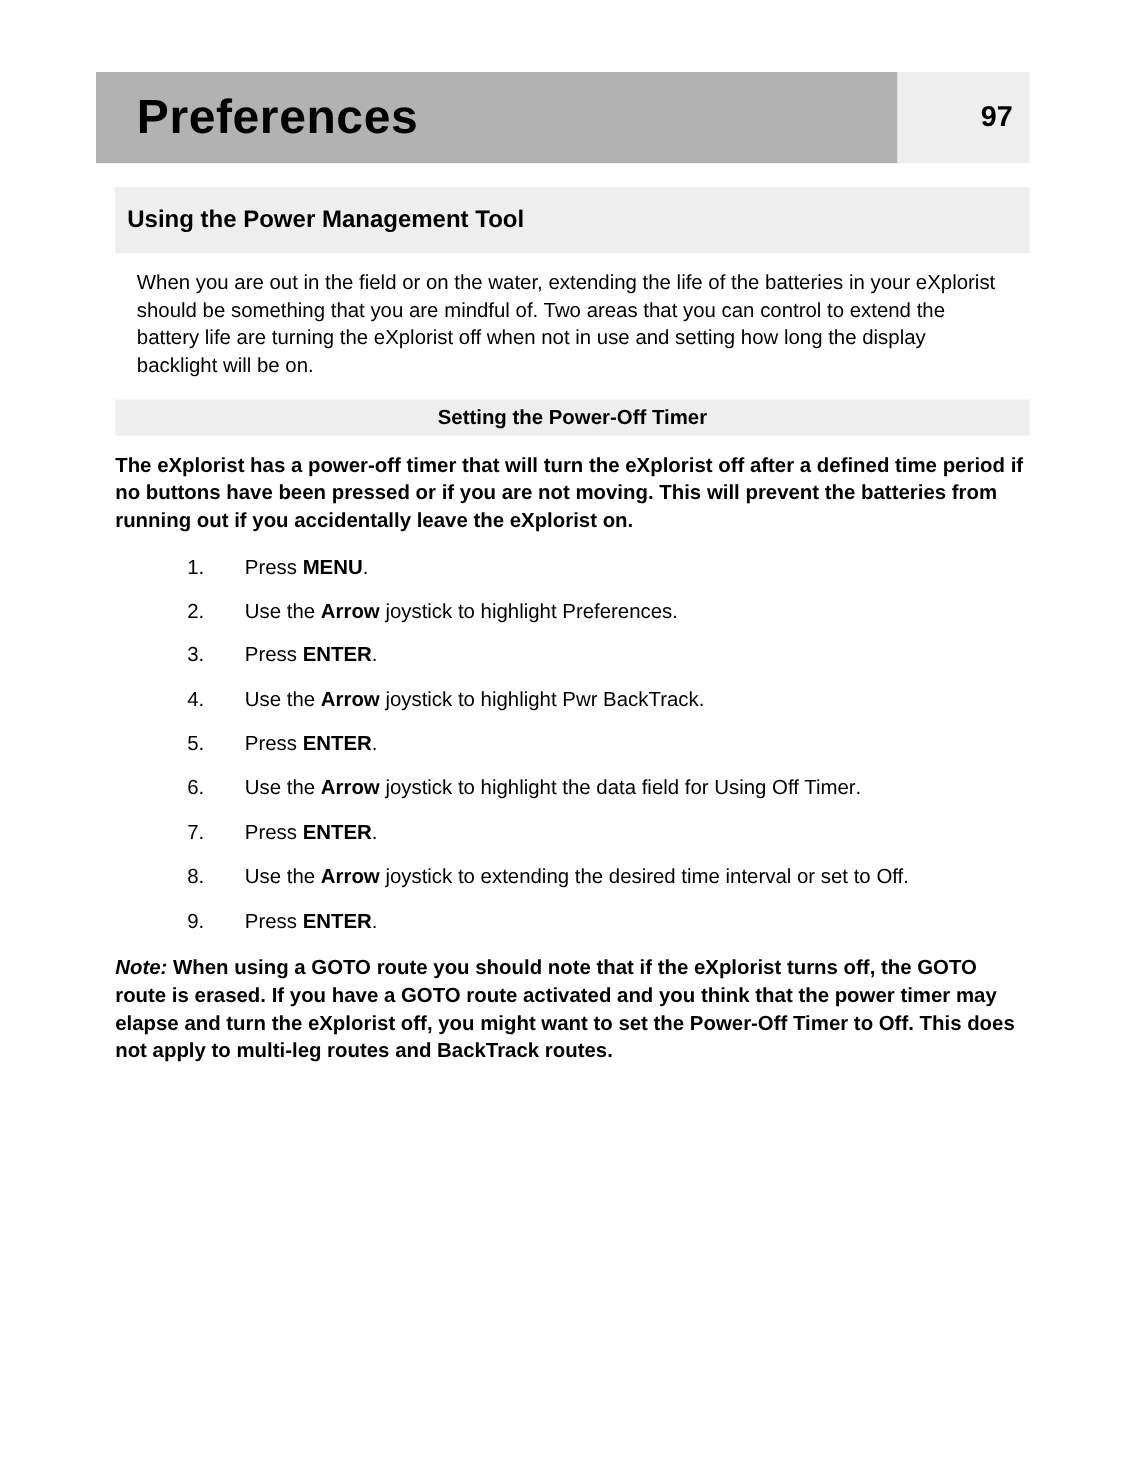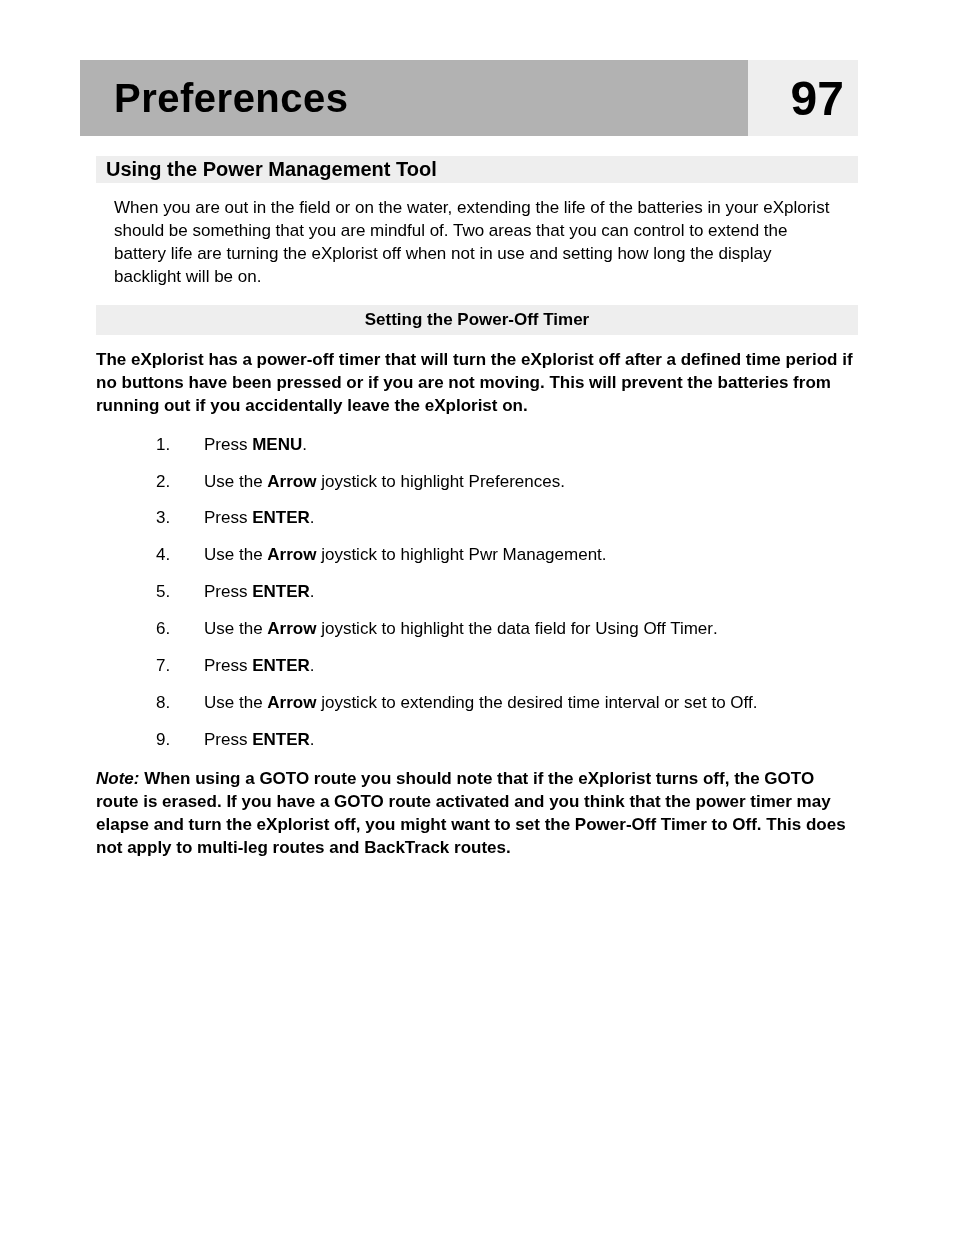--- a/index.html
+++ b/index.html
@@ -41,30 +41,30 @@
   .header-bar .page-number {
     background: #eeeeee;
     width: 96px;
     display: flex;
     align-items: center;
     justify-content: flex-end;
     padding-right: 14px;
     font-family: "Arial Narrow", Arial, sans-serif;
     font-stretch: condensed;
     font-weight: bold;
-    font-size: 48px;
+    font-size: 24px;
     color: #000;
   }
   .section-heading {
     background: #eeeeee;
     font-family: "Arial Narrow", Arial, sans-serif;
     font-stretch: condensed;
     font-weight: bold;
     font-size: 20px;
-    padding: 2px 10px;
+    padding: 16px 10px;
     margin: 0 0 14px 0;
   }
   .sub-heading {
     background: #eeeeee;
     font-family: "Arial Narrow", Arial, sans-serif;
     font-stretch: condensed;
     font-weight: bold;
     font-size: 17px;
     padding: 5px 10px;
     margin: 16px 0 14px 0;
@@ -119,21 +119,21 @@
   <p class="intro-para">When you are out in the field or on the water, extending the life of the batteries in your eXplorist should be something that you are mindful of.  Two areas that you can control to extend the battery life are turning the eXplorist off when not in use and setting how long the display backlight will be on.</p>
 
   <div class="sub-heading">Setting the Power-Off Timer</div>
 
   <p class="body">The eXplorist has a power-off timer that will turn the eXplorist off after a defined time period if no buttons have been pressed or if you are not moving.  This will prevent the batteries from running out if you accidentally leave the eXplorist on.</p>
 
   <ol class="steps">
     <li><span>Press </span><span class="bold">MENU</span><span>.</span></li>
     <li><span>Use the </span><span class="bold">Arrow</span><span> joystick to highlight </span><span class="menu-item">Preferences</span><span>.</span></li>
     <li><span>Press </span><span class="bold">ENTER</span><span>.</span></li>
-    <li><span>Use the </span><span class="bold">Arrow</span><span> joystick to highlight </span><span class="menu-item">Pwr Management</span><span>.</span></li>
+    <li><span>Use the </span><span class="bold">Arrow</span><span> joystick to highlight </span><span class="menu-item">Pwr BackTrack</span><span>.</span></li>
     <li><span>Press </span><span class="bold">ENTER</span><span>.</span></li>
     <li><span>Use the </span><span class="bold">Arrow</span><span> joystick to highlight the data field for </span><span class="menu-item">Using Off Timer</span><span>.</span></li>
     <li><span>Press </span><span class="bold">ENTER</span><span>.</span></li>
     <li><span>Use the </span><span class="bold">Arrow</span><span> joystick to extending the desired time interval or set to </span><span class="menu-item">Off</span><span>.</span></li>
     <li><span>Press </span><span class="bold">ENTER</span><span>.</span></li>
   </ol>
 
   <p class="body">
     <span class="italic">Note:</span><span>  When using a GOTO route you should note that if the eXplorist turns off, the GOTO route is erased.  If you have a GOTO route activated and you think that the power timer may elapse and turn the eXplorist off, you might want to set the Power-Off Timer to </span><span class="menu-item">Off</span><span>.  This does not apply to multi-leg routes and BackTrack routes.</span>
   </p>

